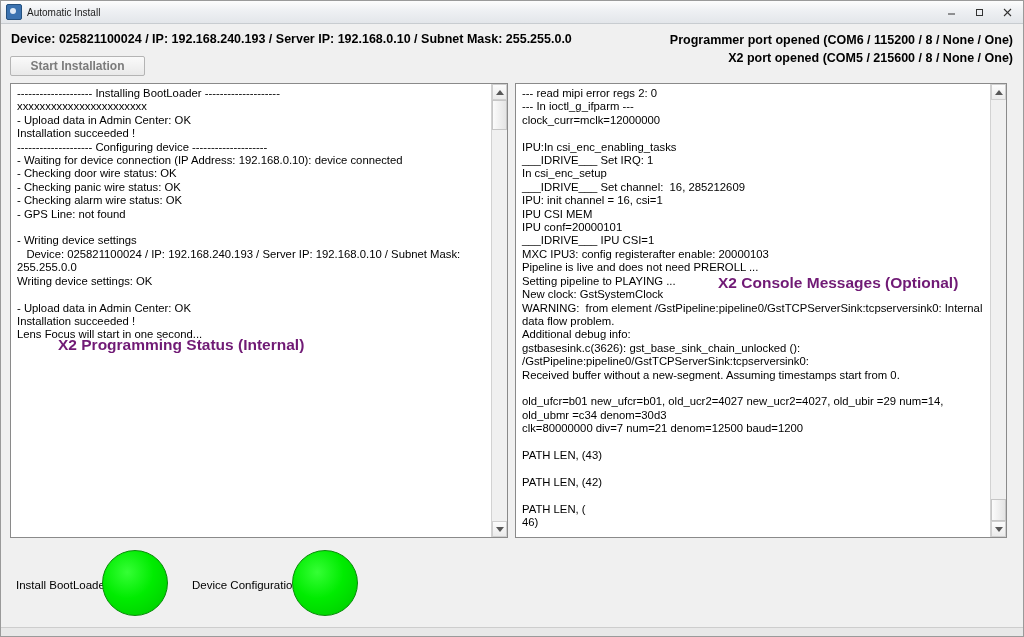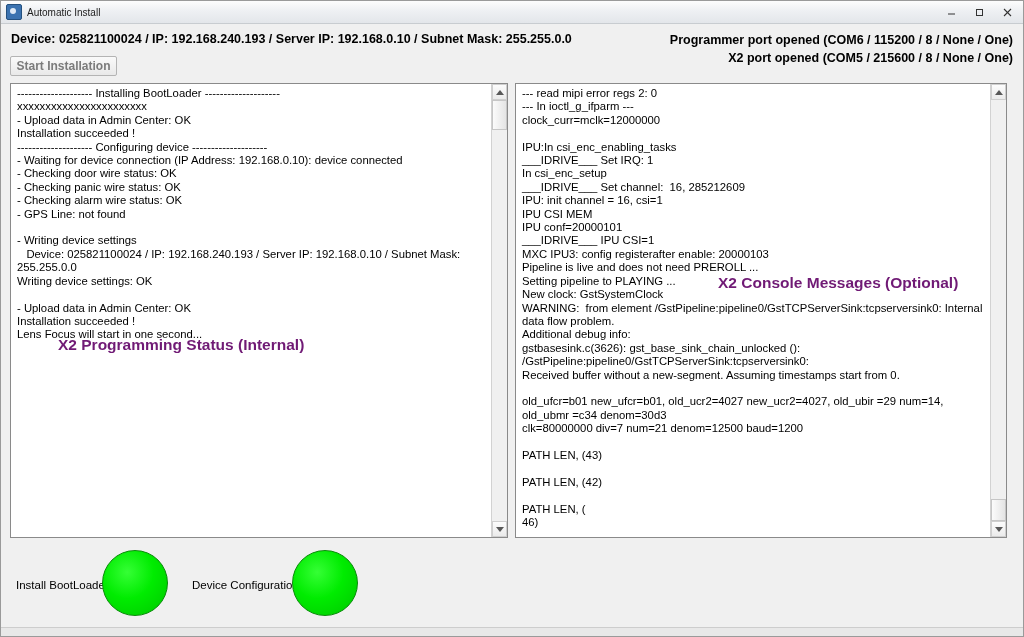--- a/index.html
+++ b/index.html
@@ -91,21 +91,21 @@
     font-weight: bold;
     color: #000;
     line-height: 18px;
     margin-left: 8px;
   }
 
   
   .start-btn {
     position: absolute;
     left: 9px; top: 55px;
-    width: 107px; height: 20px;
+    width: 135px; height: 20px;
     font-size: 12px;
     font-weight: bold;
     color: #7b7b7b;
     background: linear-gradient(to bottom, #fafafa, #e9e9e9);
     border: 1px solid #b4b4b4;
     border-radius: 2px;
     display: flex;
     align-items: center;
     justify-content: center;
     box-sizing: border-box;

